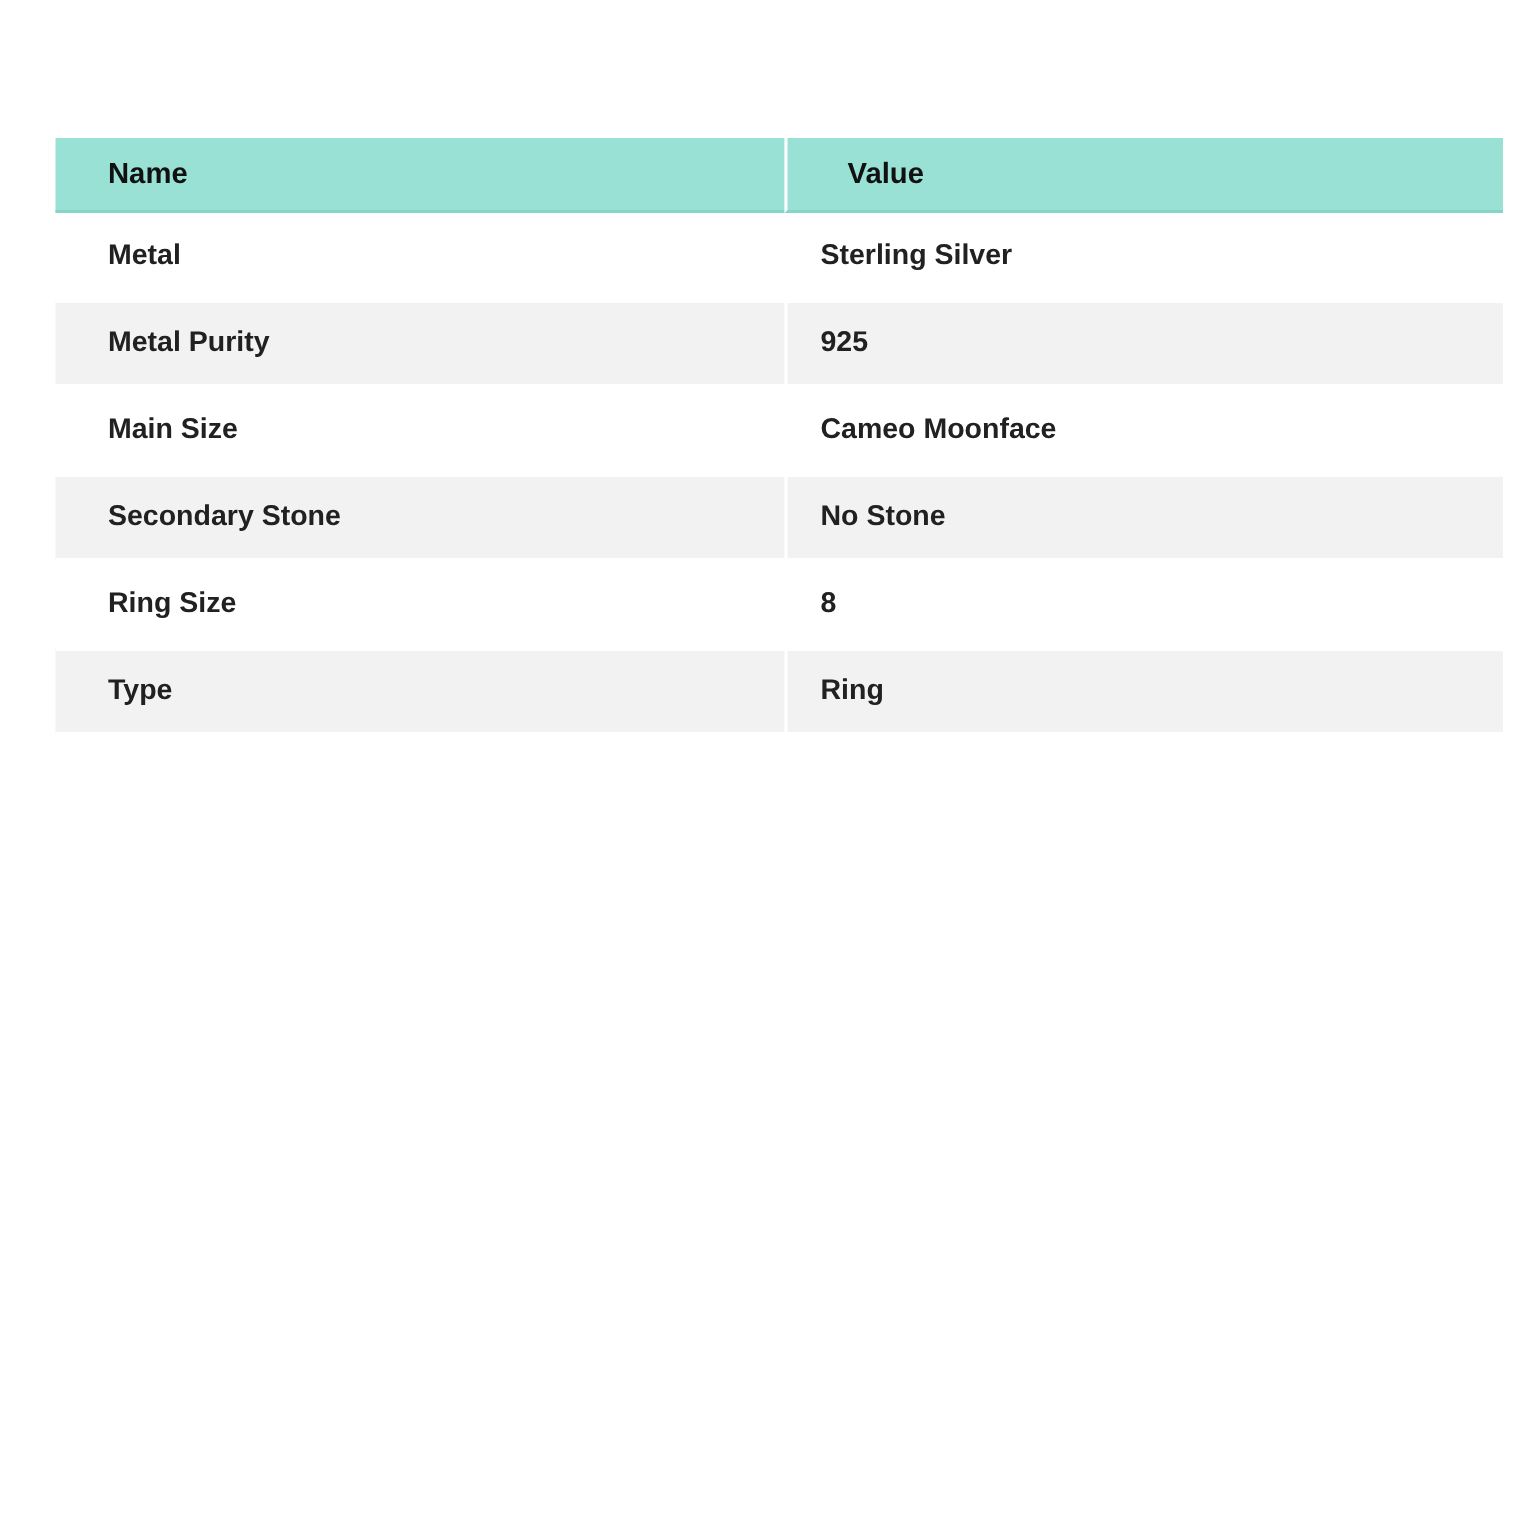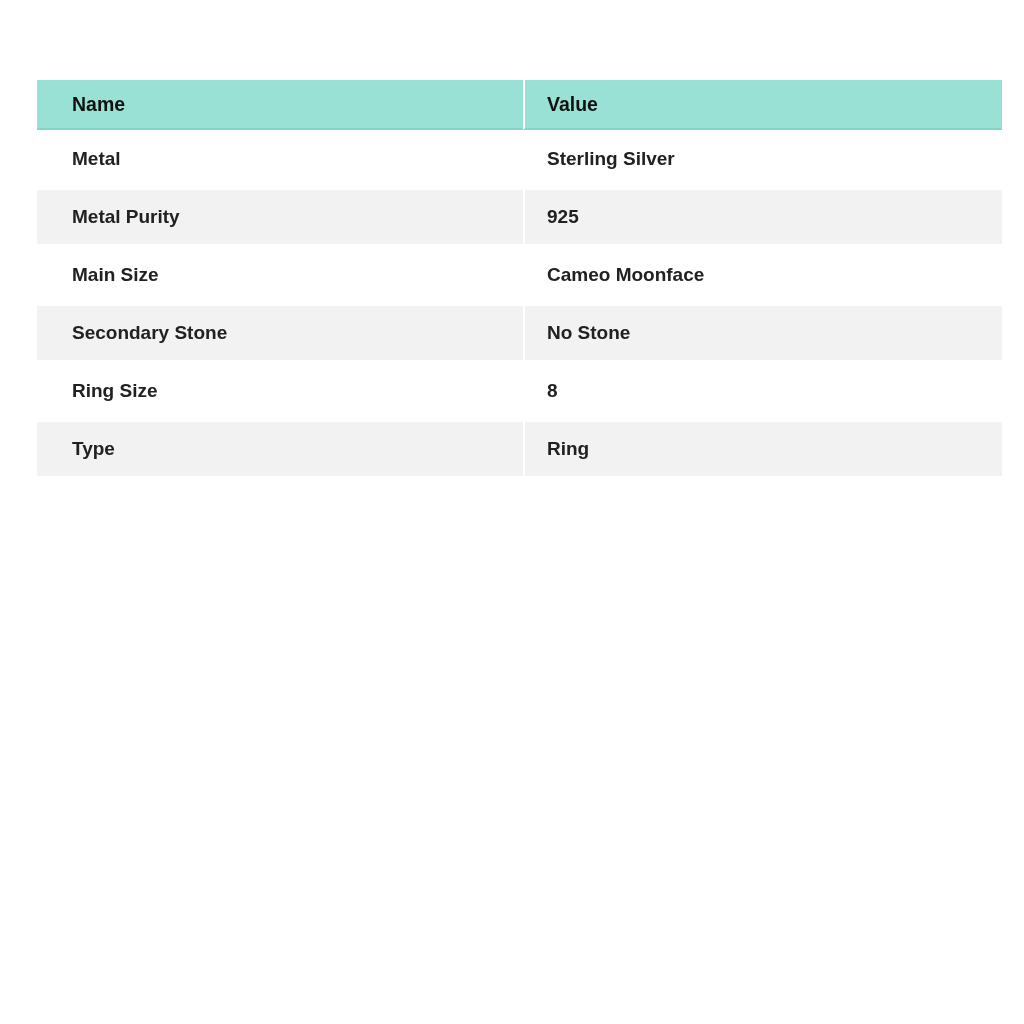--- a/index.html
+++ b/index.html
@@ -7,21 +7,21 @@
     padding: 0;
     width: 1024px;
     height: 1024px;
     background: #ffffff;
     font-family: "Liberation Sans", "DejaVu Sans", sans-serif;
     overflow: hidden;
   }
   .spec-table {
     position: absolute;
     left: 37px;
-    top: 80px;
+    top: 92px;
     width: 965px;
     border-collapse: separate;
     border-spacing: 0;
     table-layout: fixed;
     font-size: 19px;
     color: #212121;
   }
   .spec-table col.col-name  { width: 486px; }
   .spec-table col.col-value { width: 479px; }
   .spec-table thead th {
@@ -30,21 +30,21 @@
     text-align: left;
     vertical-align: middle;
     font-weight: 600;
     font-size: 19.5px;
     color: #111111;
     padding: 0 10px 0 35px;
     border-bottom: 2px solid #86d5c6;
   }
   .spec-table thead th:last-child {
     border-left: 2px solid #ffffff;
-    padding-left: 22px;
+    padding-left: 40px;
   }
   .spec-table tbody td {
     height: 54px;
     vertical-align: middle;
     padding: 0 10px 0 35px;
     border-top: 2px solid #ffffff;
     border-bottom: 2px solid #ffffff;
     background: #ffffff;
     font-weight: 700;
   }

